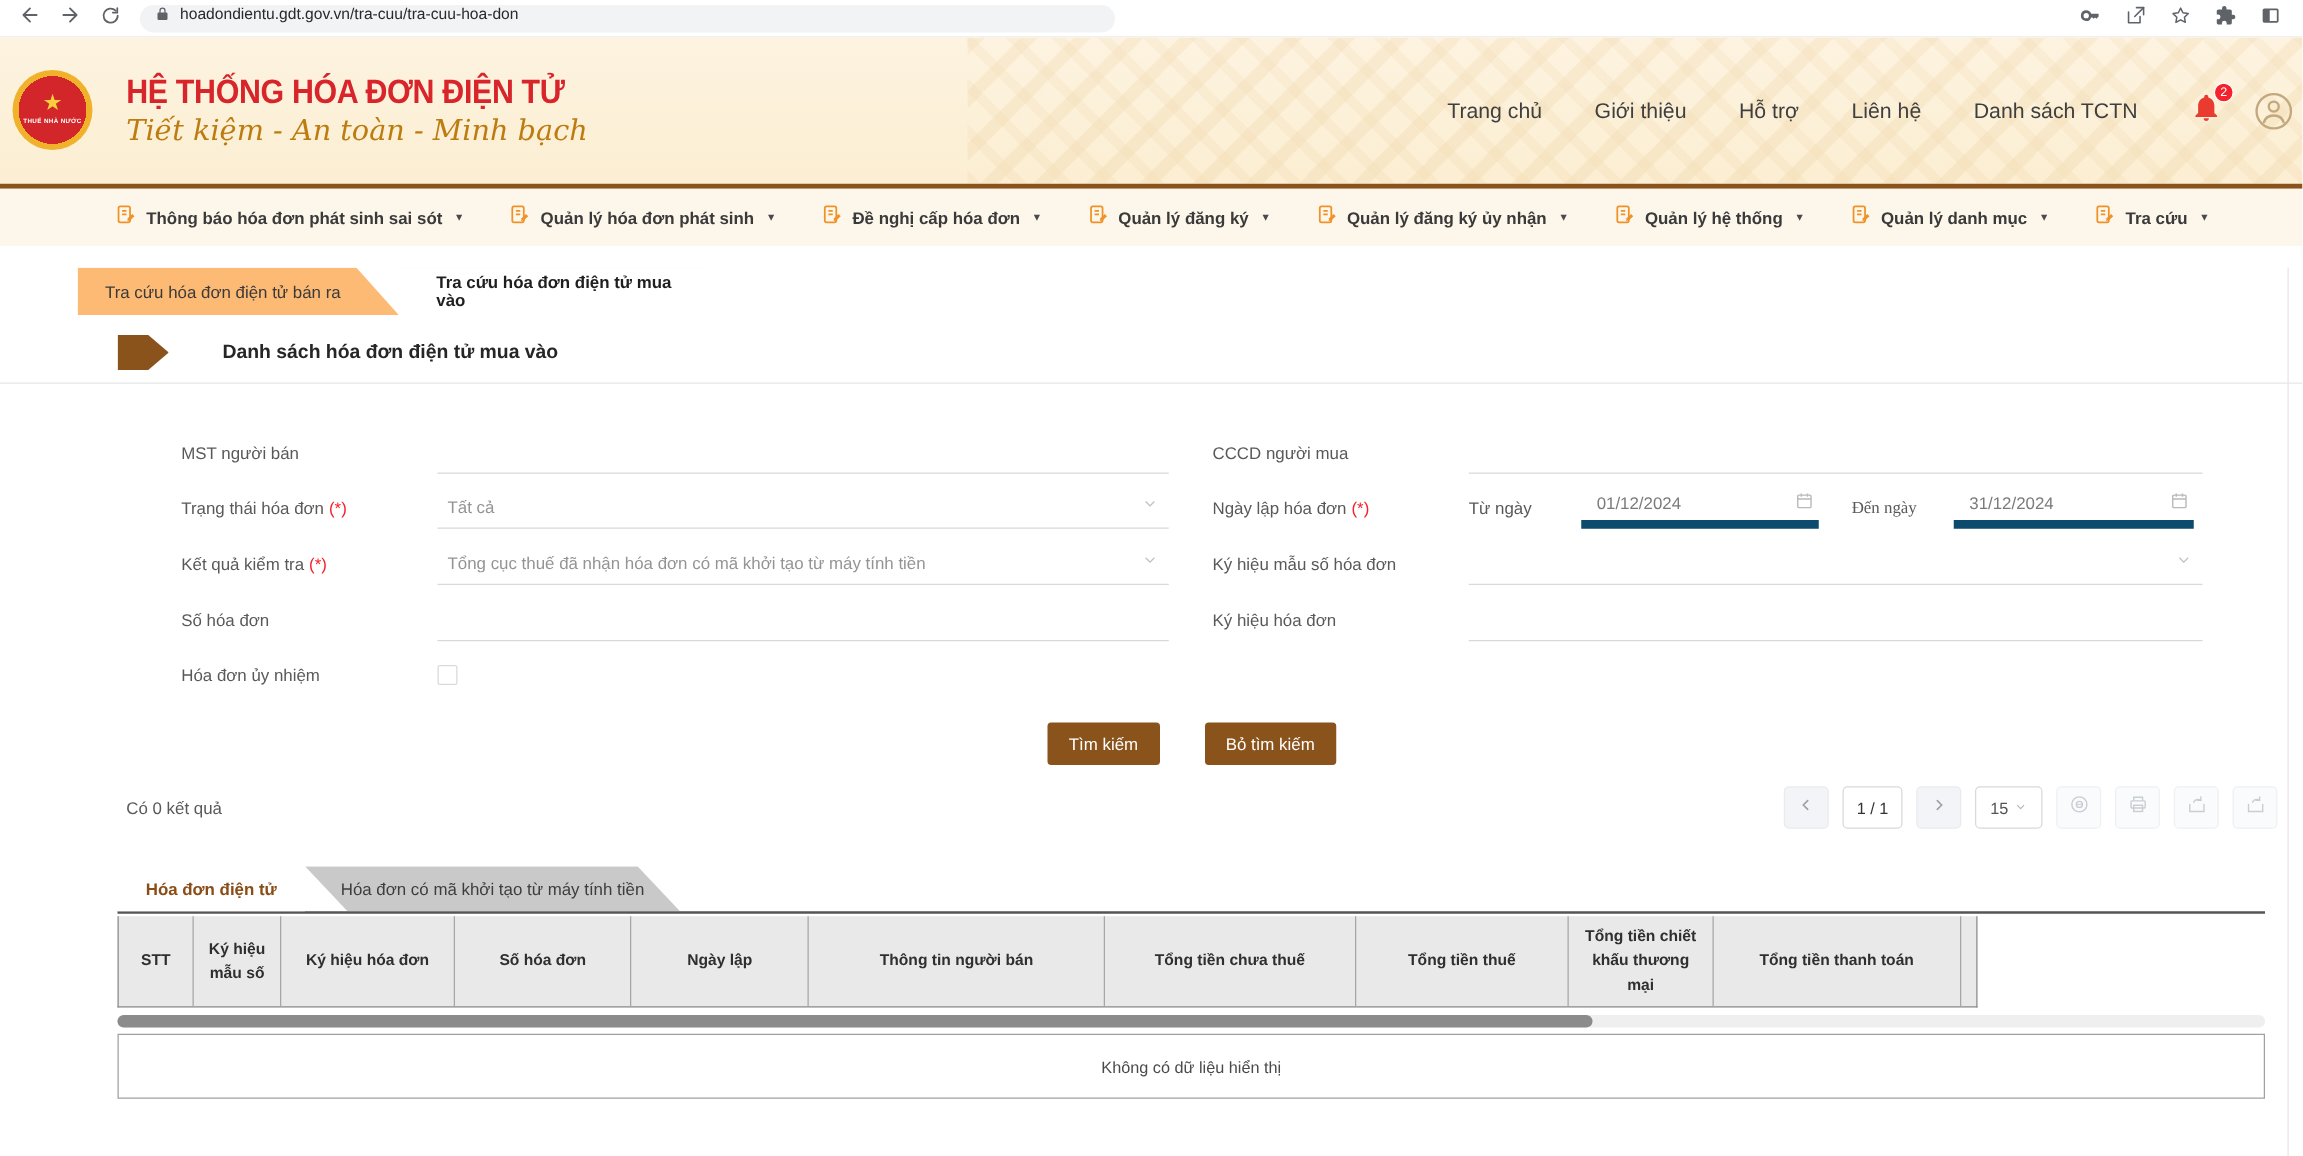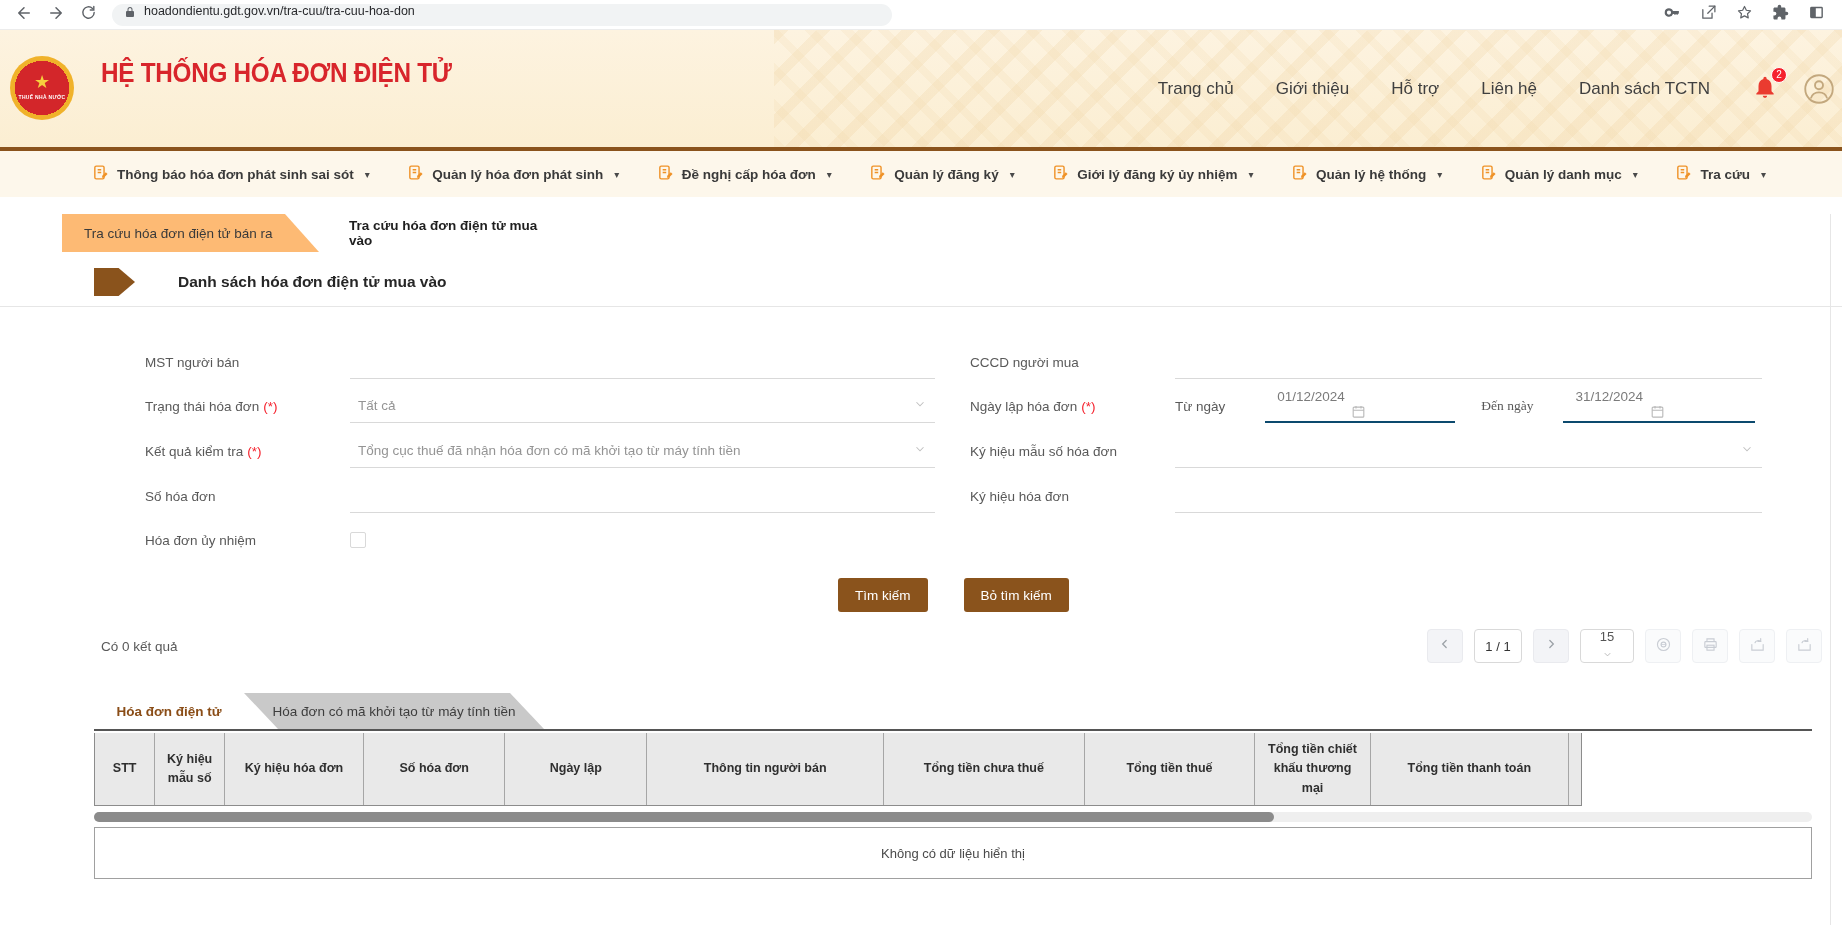--- a/index.html
+++ b/index.html
@@ -76,40 +76,40 @@
   .f-field { flex:1; display:flex; align-items:center; height:34px; border-bottom:1px solid #d9d9d9; }
   .f-field.noline { border-bottom:none; }
   input.f-input { border:none; outline:none; background:transparent; width:100%;
                   font-size:13.5px; color:#555; font-family:inherit; padding:0 4px; }
   .select-value { flex:1; font-size:13.5px; color:#949494; padding-left:8px; white-space:nowrap;
                   overflow:hidden; text-overflow:ellipsis; }
   .chev { margin-right:8px; flex:none; }
   .checkbox { width:16px; height:16px; border:1px solid #d9d9d9; border-radius:2px; background:#fff; cursor:pointer; }
   .f-dates { flex:1; display:flex; align-items:center; height:34px; }
   .sub-label { font-size:13.5px; color:#595959; white-space:nowrap; }
-  .date-field { width:190px; height:34px; border-bottom:2px solid #0c4a6e; display:flex; align-items:center; margin-left:40px;flex-direction:column; }
+  .date-field { width:190px; height:34px; border-bottom:7px solid #0c4a6e; display:flex; align-items:center; margin-left:40px; }
   .date-field input { border:none; outline:none; background:transparent; width:100%; font-size:13.5px;
                       color:#7b7b7b; font-family:inherit; padding:0 2px 0 12px; }
   .date-field .cal { margin-right:4px; flex:none; cursor:pointer; }
   .den-lbl { margin-left:26px;font-family:Liberation Serif, serif; }
   .date-field.second { margin-left:30px; width:192px; }
 
   .actions { position:absolute; left:838px; top:381px; display:flex; gap:36px; }
   .btn { height:34px; background:#8a531c; color:#fff; font-size:13.5px; border:none; border-radius:3px;
          padding:0 17px; font-family:inherit; cursor:pointer; white-space:nowrap; }
 
   
   .result-count { position:absolute; left:101px; top:442px; font-size:13.5px; color:#595959; }
   .pagination { position:absolute; right:20px; top:432px; display:flex; align-items:center; gap:11px; }
   .pg-btn  { width:36px; height:34px; border-radius:4px; background:#f3f4f7; border:1px solid #e9eaee;
              display:flex; align-items:center; justify-content:center; cursor:pointer; }
   .pg-ind  { width:48px; height:34px; border:1px solid #d9d9d9; border-radius:4px; background:#fff;
              display:flex; align-items:center; justify-content:center; font-size:13px; color:#333; }
   .pg-size { width:54px; height:34px; border:1px solid #d9d9d9; border-radius:4px; background:#fff;
-             display:flex; align-items:center; justify-content:center; gap:4px; font-size:13px; color:#555; cursor:pointer;flex-direction:column; }
+             display:flex; align-items:center; justify-content:center; gap:4px; font-size:13px; color:#555; cursor:pointer; }
   .pg-icon { width:36px; height:34px; border-radius:4px; background:#fafbfc; border:1px solid #eef0f3;
              display:flex; align-items:center; justify-content:center; cursor:pointer; }
 
   
   .table-tabs { position:absolute; left:94px; top:496px; width:1718px; height:38px;
                 border-bottom:2px solid #555; display:flex; }
   .ttab-active { width:150px; background:#fff; color:#8a4d17; font-size:13.5px; font-weight:bold;
                  display:flex; align-items:center; justify-content:center; cursor:pointer; }
   .ttab-inactive { width:300px; background:#c9c9c9; color:#3d3d3d; font-size:13.5px;
                  display:flex; align-items:center; justify-content:center; cursor:pointer;
@@ -190,20 +190,21 @@
 </div>
 
 <div class="header">
   <div class="pattern"></div>
   <div class="emblem">
     <span class="star">★</span>
     <span class="em-txt">THUẾ NHÀ NƯỚC</span>
   </div>
   <div class="brand">
     <div class="brand-title">HỆ THỐNG HÓA ĐƠN ĐIỆN TỬ</div>
+    <div class="brand-tagline">Tiết kiệm - An toàn - Minh bạch</div>
   </div>
   <div class="topnav">
     <a href="#">Trang chủ</a>
     <a href="#">Giới thiệu</a>
     <a href="#">Hỗ trợ</a>
     <a href="#">Liên hệ</a>
     <a href="#">Danh sách TCTN</a>
     <div class="bell">
       <span><svg width="26" height="26" viewBox="0 0 24 24" fill="#ea3b30">
             <path d="M12 22c1.1 0 2-.9 2-2h-4c0 1.1.9 2 2 2zm6-6v-5c0-3.07-1.63-5.64-4.5-6.32V4a1.5 1.5 0 0 0-3 0v.68C7.63 5.36 6 7.92 6 11v5l-2 2v1h16v-1l-2-2z"></path>
@@ -258,21 +259,21 @@
         </svg></span>
     <span class="lbl">Quản lý đăng ký</span>
     <span class="caret">▾</span>
   </div>
   <div class="menu-item">
     <span><svg width="17" height="17" viewBox="0 0 24 24" fill="none" stroke="#ef9227" stroke-width="2">
           <rect x="4" y="3" width="13" height="18" rx="2"></rect>
           <path d="M8 8h5M8 12h5"></path>
           <path d="M14.5 16.5l5-5 2.5 2.5-5 5-3 .5z" fill="#ef9227" stroke="none"></path>
         </svg></span>
-    <span class="lbl">Giới lý đăng ký ủy nhiệm</span>
+    <span class="lbl">Quản lý đăng ký ủy nhận</span>
     <span class="caret">▾</span>
   </div>
   <div class="menu-item">
     <span><svg width="17" height="17" viewBox="0 0 24 24" fill="none" stroke="#ef9227" stroke-width="2">
           <rect x="4" y="3" width="13" height="18" rx="2"></rect>
           <path d="M8 8h5M8 12h5"></path>
           <path d="M14.5 16.5l5-5 2.5 2.5-5 5-3 .5z" fill="#ef9227" stroke="none"></path>
         </svg></span>
     <span class="lbl">Quản lý hệ thống</span>
     <span class="caret">▾</span>

